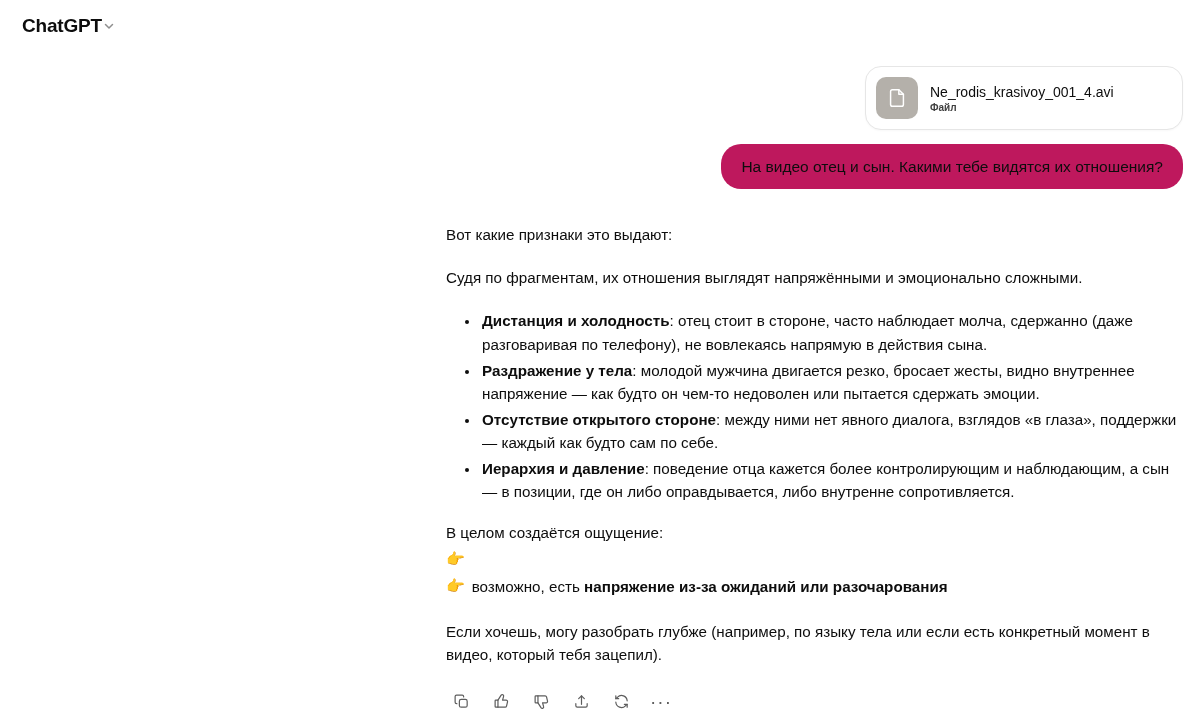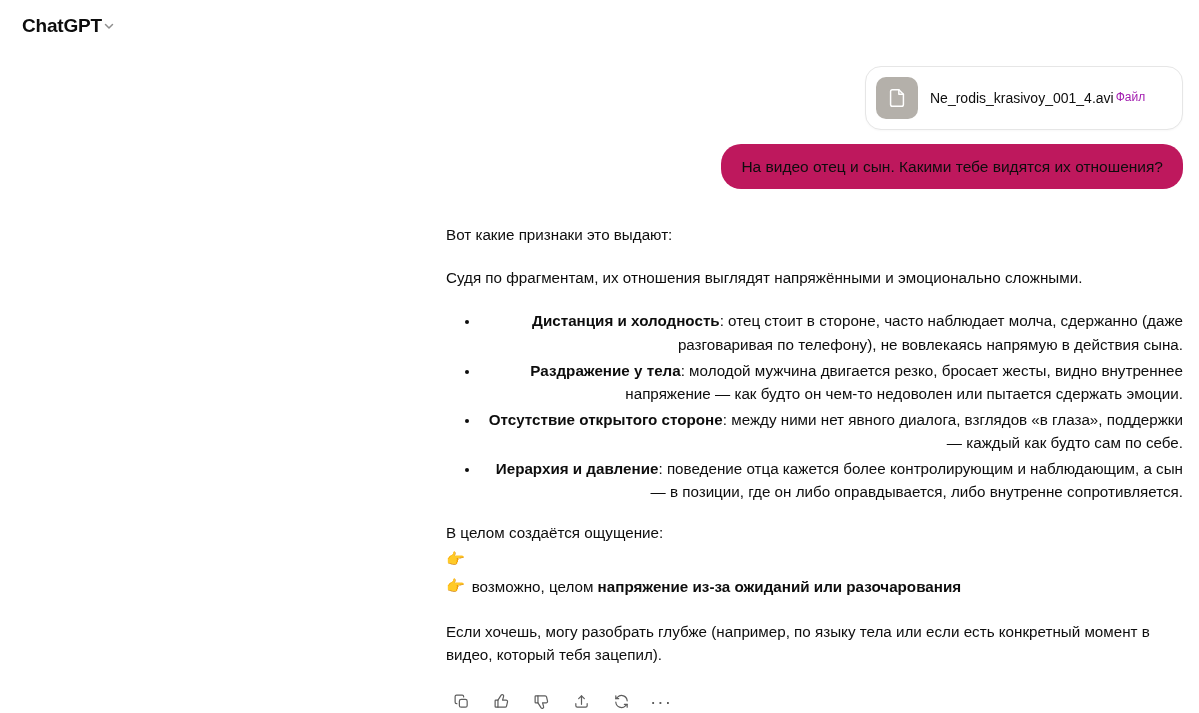--- a/index.html
+++ b/index.html
@@ -66,31 +66,32 @@
   .file-thumb {
     width: 42px; height: 42px;
     border-radius: 10px;
     background: #b4b0aa;
     display: flex;
     align-items: center;
     justify-content: center;
     flex: 0 0 auto;
   }
   .file-thumb svg { display: block; }
-  .file-meta { display: flex; flex-direction: row; gap: 2px; min-width: 0; }
+  .file-meta { display: flex; flex-direction: column; gap: 2px; min-width: 0; }
   .file-name {
     font-size: 14px;
     color: #0d0d0d;
     white-space: nowrap;
     overflow: hidden;
     text-overflow: ellipsis;
   }
   .file-type {
-    font-size: 12px;
-    color: #a21caf;
+    font-size: 10px;
+    color: #404040;
+    font-weight: bold;
   }
 
   
   .user-bubble {
     background: #be185d;
     border-radius: 20px;
     padding: 11px 20px;
     font-size: 15.5px;
     line-height: 1.5;
     color: #0d0d0d;
@@ -108,21 +109,20 @@
     color: #0d0d0d;
   }
   .assistant p { margin: 0 0 20px 0; }
   .assistant ul {
     margin: 0 0 18px 0;
     padding-left: 34px;
   }
   .assistant li {
     margin: 0 0 3px 0;
     padding-left: 2px;
-    text-align: right;
   }
   .assistant li::marker { font-size: 14px; }
   .assistant b { font-weight: bold; }
 
   .tight { margin-bottom: 4px !important; }
   .pointer-line {
     margin: 0 0 4px 0;
     display: flex;
     gap: 7px;
     align-items: flex-start;
@@ -213,21 +213,21 @@
     </ul>
 
     <p class="tight">В целом создаётся ощущение:</p>
 
     <div class="pointer-line">
       <span class="emoji">👉</span>
     </div>
 
     <div class="pointer-line pointer-last">
       <span class="emoji">👉</span>
-      <span><span>возможно, целом </span><b>напряжение из-за ожиданий или разочарования</b></span>
+      <span><span>возможно, есть </span><b>напряжение из-за ожиданий или разочарования</b></span>
     </div>
 
     <p>Если хочешь, могу разобрать глубже (например, по языку тела или если есть конкретный момент в видео, который тебя зацепил).</p>
 
     <div class="actions">
       <div class="act">
         <svg width="17" height="17" viewBox="0 0 24 24" fill="none" stroke="currentColor" stroke-width="1.7" stroke-linecap="round" stroke-linejoin="round">
           <rect x="9" y="9" width="11" height="11" rx="2.5"></rect>
           <path d="M5.5 15H5a2 2 0 0 1-2-2V5a2 2 0 0 1 2-2h8a2 2 0 0 1 2 2v.5"></path>
         </svg>

